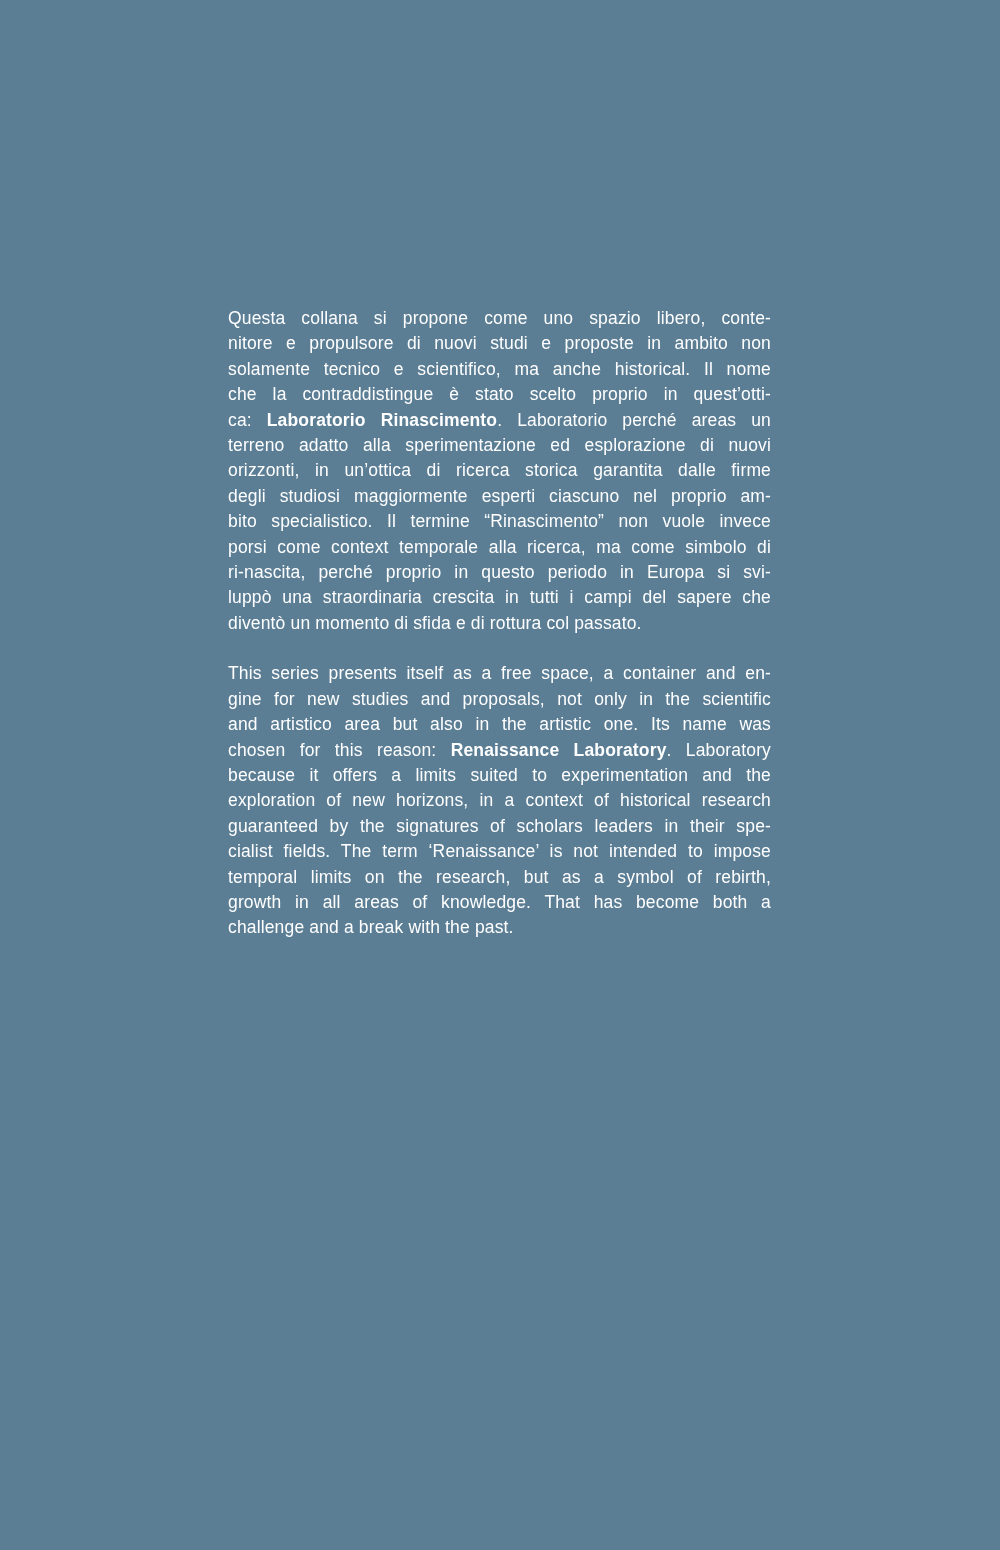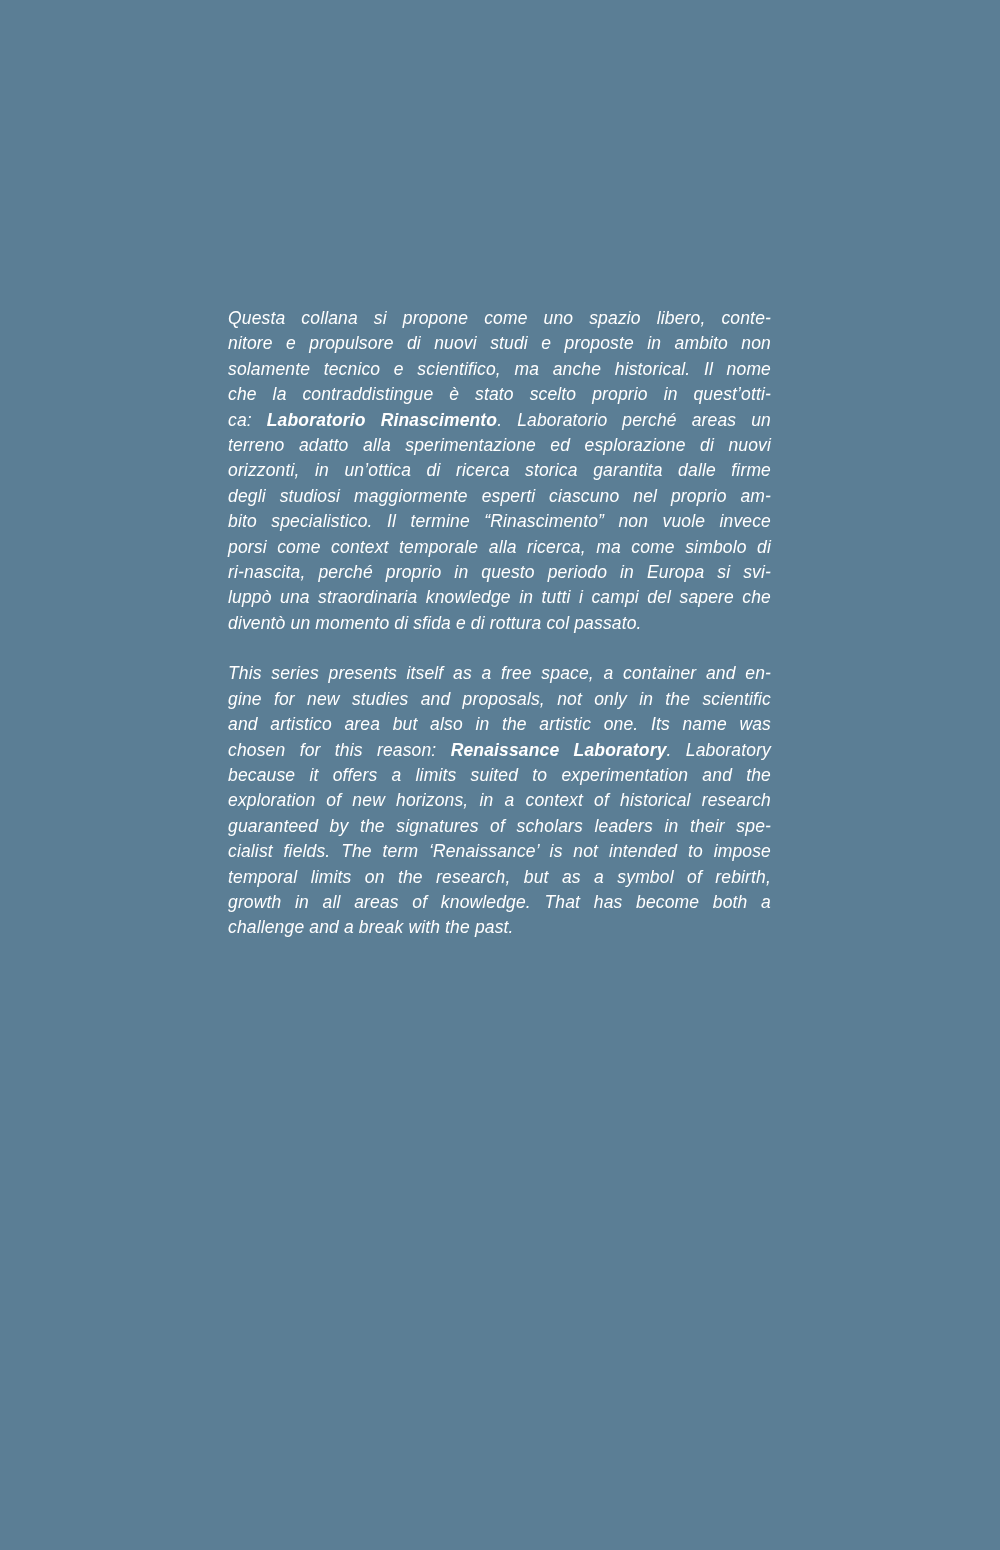--- a/index.html
+++ b/index.html
@@ -12,21 +12,20 @@
     background: #5b7e95;
     font-family: "Liberation Sans", "DejaVu Sans", sans-serif;
   }
   .book-page {
     position: relative;
     width: 1000px;
     height: 1550px;
     background: #5b7e95;
     color: #ffffff;
     overflow: hidden;
-    font-style: italic;
   }
   .text-block {
     position: absolute;
     left: 228px;
     top: 306px;
     width: 543px;
     font-size: 17.5px;
     letter-spacing: 0.15px;
     font-weight: 400;
   }
@@ -55,21 +54,21 @@
         <div class="line"><span>nitore e propulsore di nuovi studi e proposte in ambito non</span></div>
         <div class="line"><span>solamente tecnico e scientifico, ma anche historical. Il nome</span></div>
         <div class="line"><span>che la contraddistingue è stato scelto proprio in quest’otti-</span></div>
         <div class="line"><span>ca: </span><strong>Laboratorio Rinascimento</strong><span>. Laboratorio perché areas un</span></div>
         <div class="line"><span>terreno adatto alla sperimentazione ed esplorazione di nuovi</span></div>
         <div class="line"><span>orizzonti, in un’ottica di ricerca storica garantita dalle firme</span></div>
         <div class="line"><span>degli studiosi maggiormente esperti ciascuno nel proprio am-</span></div>
         <div class="line"><span>bito specialistico. Il termine “Rinascimento” non vuole invece</span></div>
         <div class="line"><span>porsi come context temporale alla ricerca, ma come simbolo di</span></div>
         <div class="line"><span>ri-nascita, perché proprio in questo periodo in Europa si svi-</span></div>
-        <div class="line"><span>luppò una straordinaria knowledge in tutti i campi del sapere che</span></div>
+        <div class="line"><span>luppò una straordinaria crescita in tutti i campi del sapere che</span></div>
         <div class="line last-line"><span>diventò un momento di sfida e di rottura col passato.</span></div>
       </div>
     <div class="para">
         <div class="line"><span>This series presents itself as a free space, a container and en-</span></div>
         <div class="line"><span>gine for new studies and proposals, not only in the scientific</span></div>
         <div class="line"><span>and artistico area but also in the artistic one. Its name was</span></div>
         <div class="line"><span>chosen for this reason: </span><strong>Renaissance Laboratory</strong><span>. Laboratory</span></div>
         <div class="line"><span>because it offers a limits suited to experimentation and the</span></div>
         <div class="line"><span>exploration of new horizons, in a context of historical research</span></div>
         <div class="line"><span>guaranteed by the signatures of scholars leaders in their spe-</span></div>

